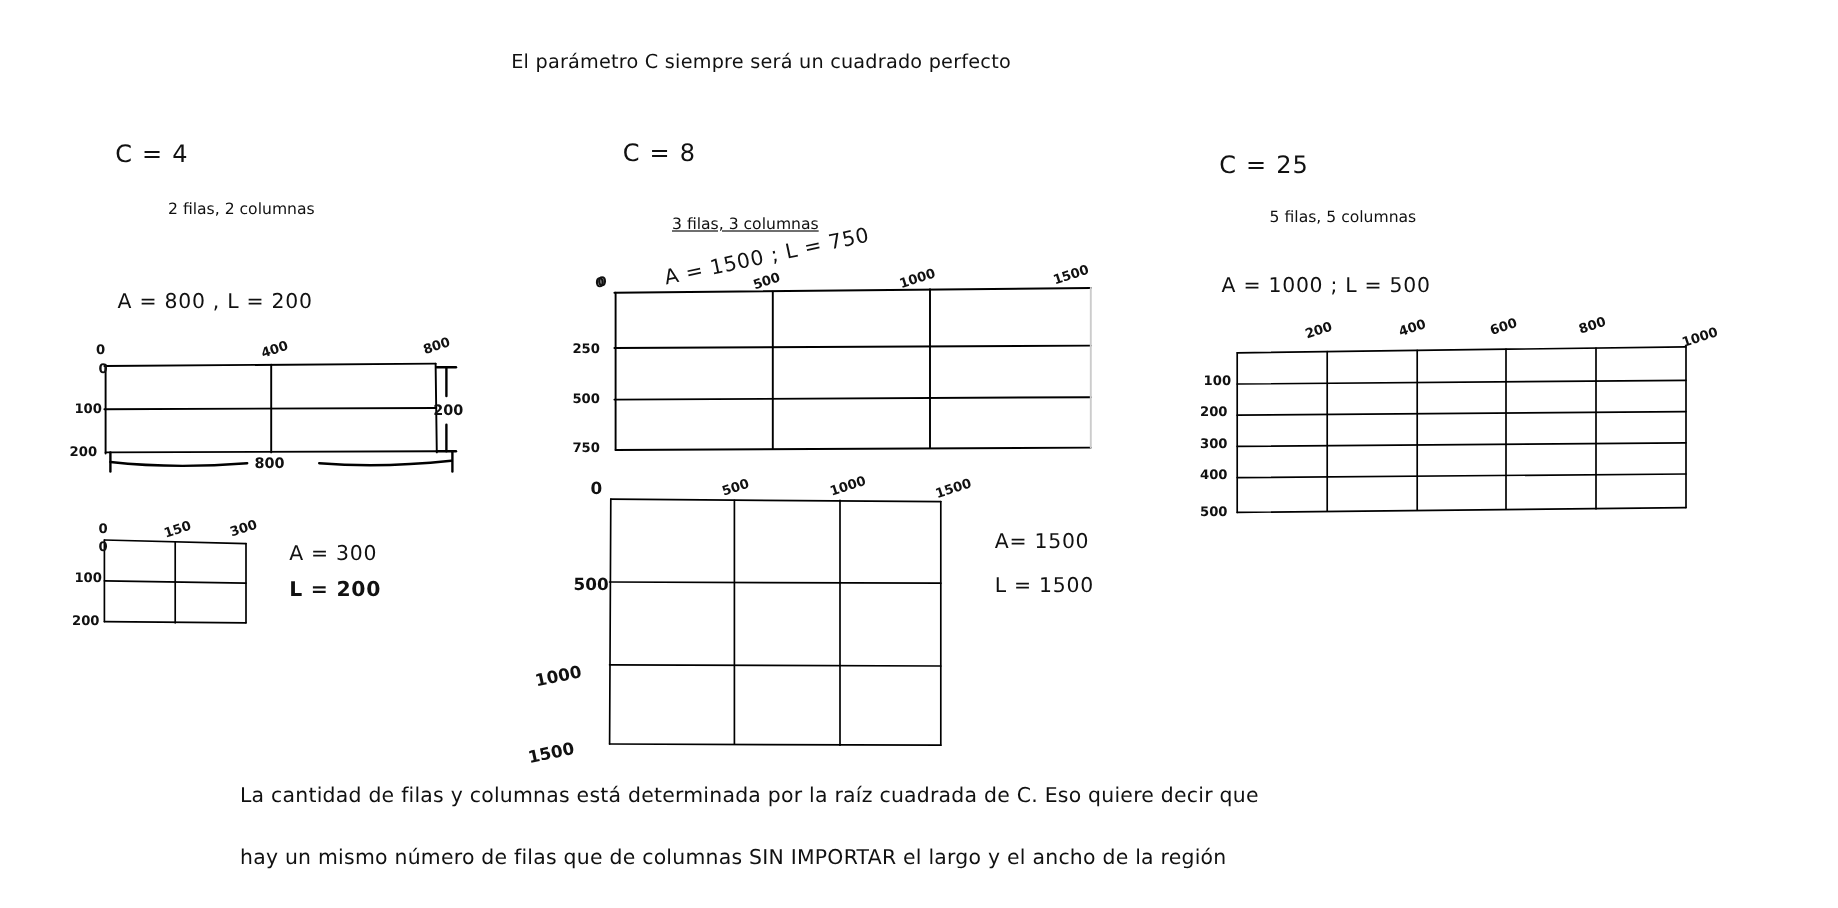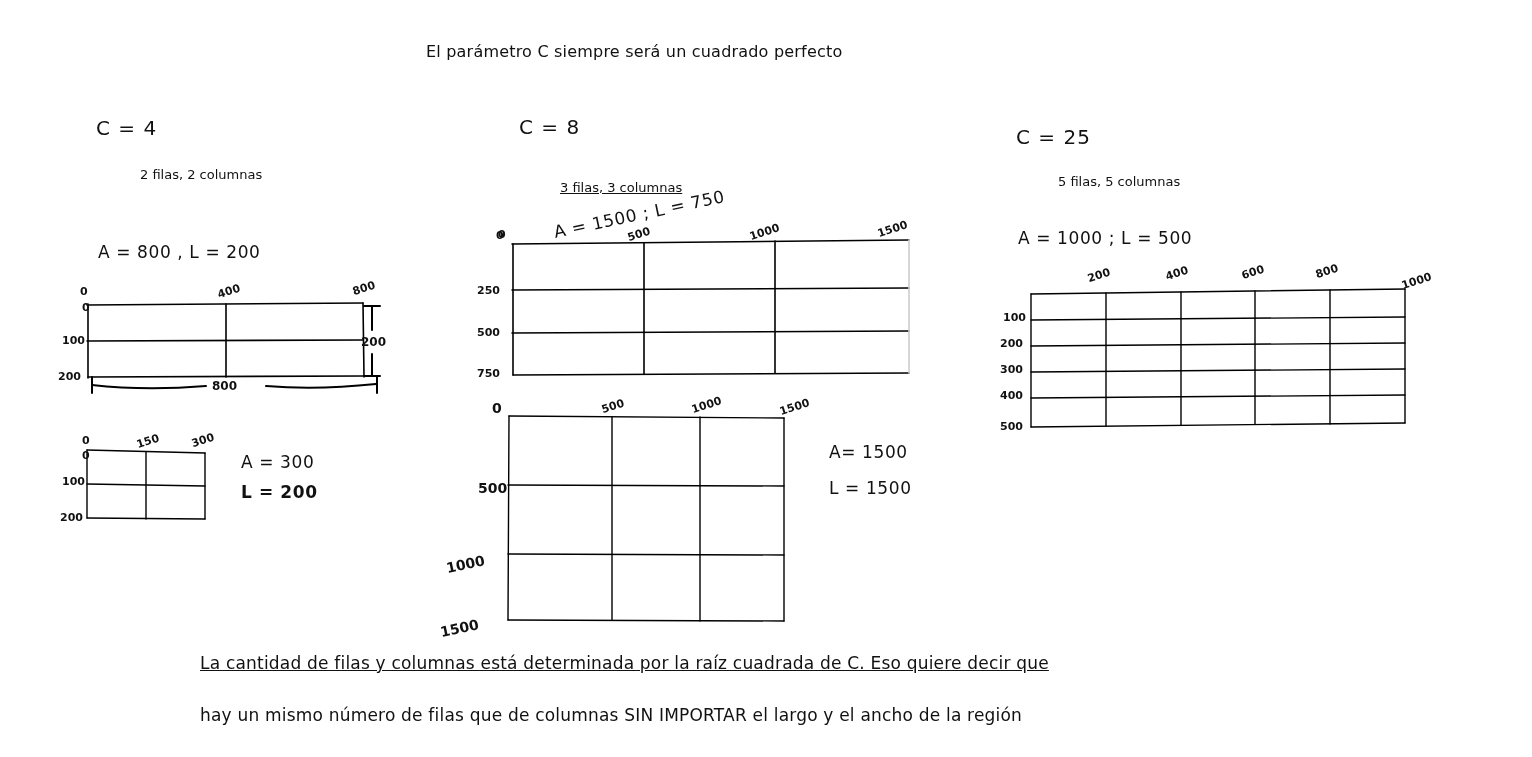--- a/index.html
+++ b/index.html
@@ -220,16 +220,16 @@
   <div class="abs txt tick-sm rot-20" style="left:1244px; top:269px;">600</div>
   <div class="abs txt tick-sm rot-20" style="left:1318px; top:268px;">800</div>
   <div class="abs txt tick-sm rot-20" style="left:1404px; top:279px;">1000</div>
 
   <div class="abs txt tick-sm" style="left:1003px; top:311px;">100</div>
   <div class="abs txt tick-sm" style="left:1000px; top:337px;">200</div>
   <div class="abs txt tick-sm" style="left:1000px; top:363px;">300</div>
   <div class="abs txt tick-sm" style="left:1000px; top:389px;">400</div>
   <div class="abs txt tick-sm" style="left:1000px; top:420px;">500</div>
 
-  <div class="abs txt bottom-note" style="left:200px; top:648px;text-decoration:underline;">La cantidad de filas y columnas está determinada por la raíz cuadrada de C. Eso quiere decir que</div>
+  <div class="abs txt bottom-note" style="left:200px; top:648px;">La cantidad de filas y columnas está determinada por la raíz cuadrada de C. Eso quiere decir que</div>
   <div class="abs txt bottom-note" style="left:200px; top:700px;">hay un mismo número de filas que de columnas SIN IMPORTAR el largo y el ancho de la región</div>
 
 </div>
 
 </body></html>

